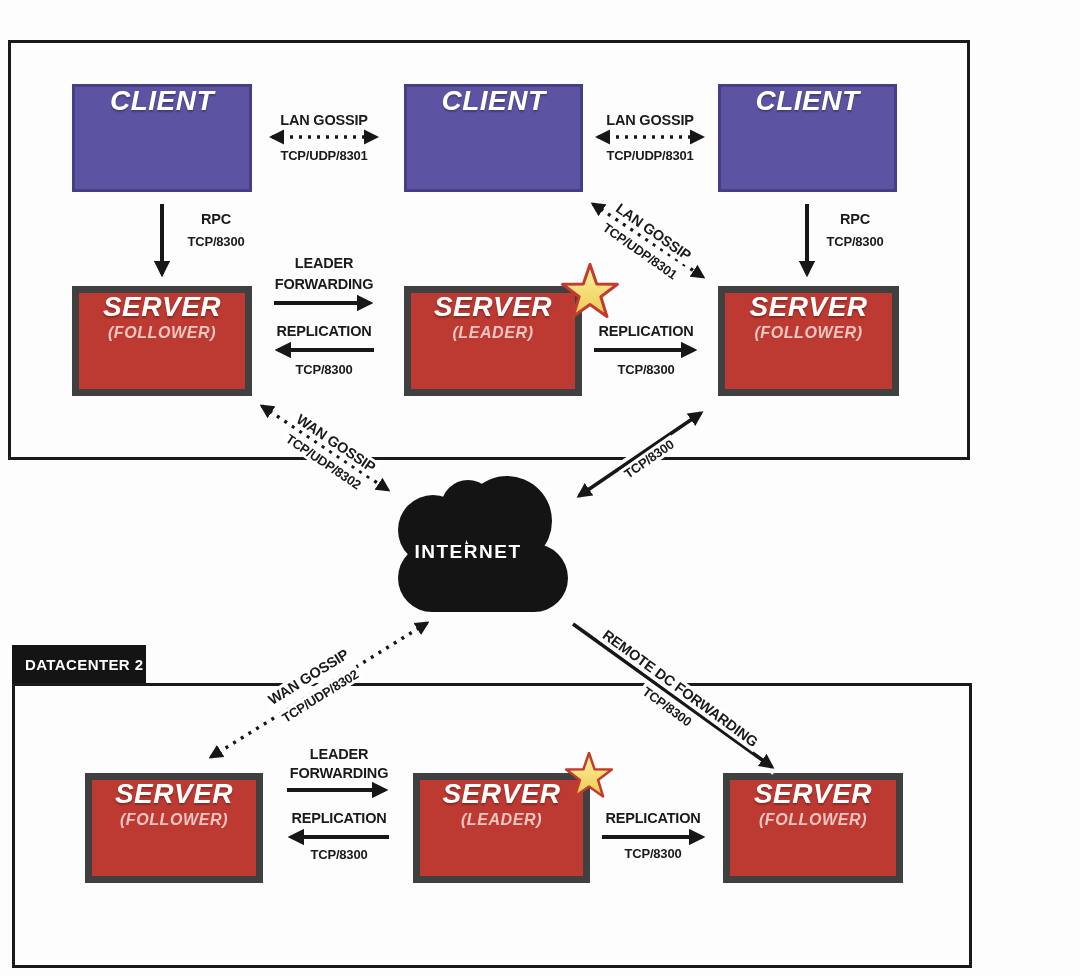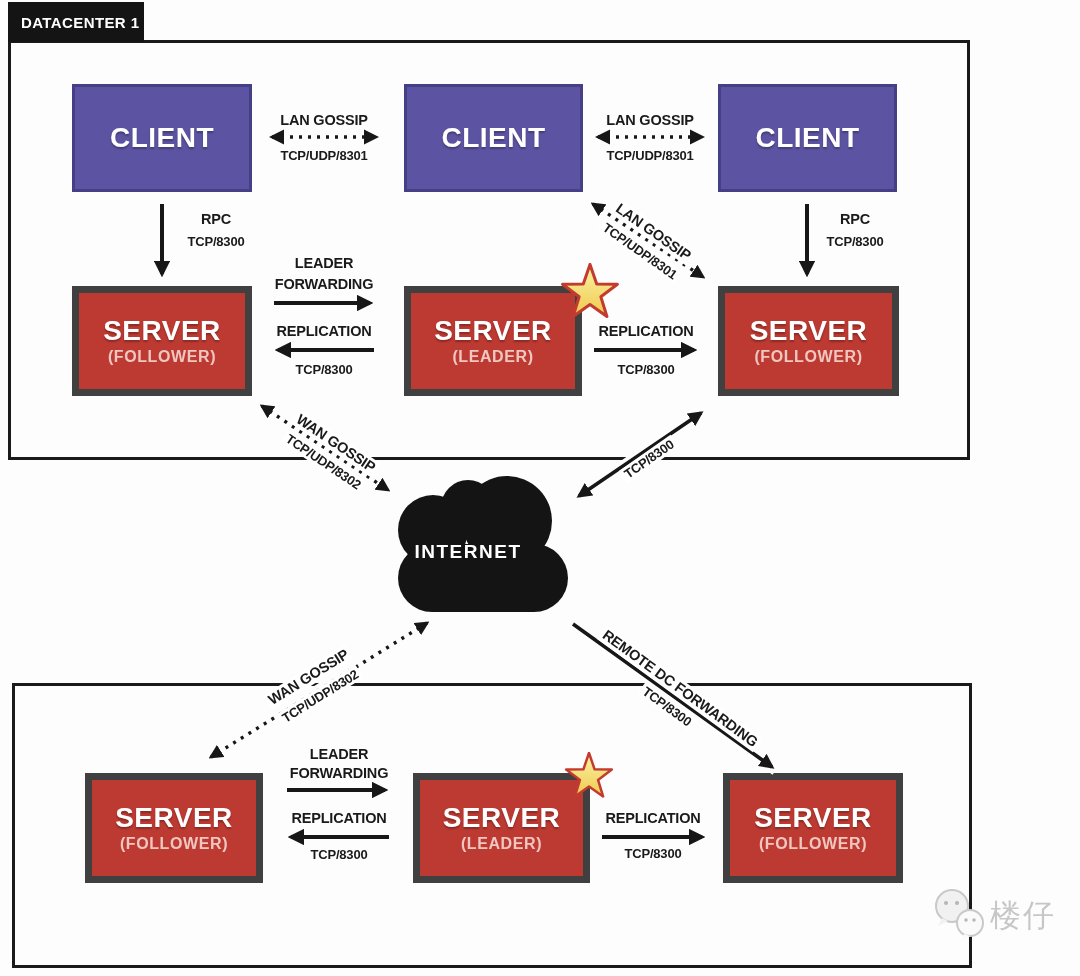--- a/index.html
+++ b/index.html
@@ -3,21 +3,21 @@
 <meta charset="utf-8">
 <style>
   html,body{margin:0;padding:0;background:#fff;}
   #stage{position:relative;width:1080px;height:976px;background:#fdfdfd;overflow:hidden;
          font-family:"Liberation Sans","DejaVu Sans",sans-serif;}
   .dcbox{position:absolute;border:3px solid #1a1a1a;box-sizing:border-box;z-index:1;}
   .dctab{position:absolute;background:#141414;color:#fff;font-weight:700;font-size:15px;
          display:flex;align-items:center;padding-left:13px;box-sizing:border-box;
          letter-spacing:.4px;z-index:2;}
   .node{position:absolute;box-sizing:border-box;display:flex;flex-direction:column;
-        align-items:center;justify-content:center;z-index:2;}
+        align-items:center;z-index:2;font-style:italic;}
   .client{background:#5c54a2;border:3px solid #453f86;}
   .server{background:#bd3a32;border:7px solid #404040;}
   .node-title{color:#fff;font-weight:700;font-size:28px;letter-spacing:.5px;line-height:1;
               text-shadow:0 2px 2px rgba(0,0,0,.28);}
   .node-sub{color:#f0c6c0;font-weight:700;font-size:16px;letter-spacing:.6px;margin-top:4px;line-height:1;}
   svg.overlay{position:absolute;left:0;top:0;z-index:3;pointer-events:none;}
   .lbl{position:absolute;font-weight:700;color:#1a1a1a;white-space:nowrap;line-height:1;
        transform:translate(-50%,-50%);z-index:5;text-align:center;}
   .big{font-size:14.5px;letter-spacing:-.2px;}
   .port{font-size:13px;letter-spacing:-.2px;}
@@ -28,25 +28,25 @@
   #watermark{position:absolute;z-index:7;display:flex;align-items:center;}
   #wm-text{font-family:sans-serif;font-size:31px;color:#c7c7c7;letter-spacing:2px;
            text-shadow:0 1px 0 #fff;}
 </style>
 </head>
 <body>
 
 <div id="stage">
 
   <div class="dcbox" style="left:8px;top:40px;width:962px;height:420px;"></div>
-  <div class="dctab" style="left:8px;top:2px;width:136px;height:40px;">
-    <span>DATACENTER 1</span>
-  </div>
 
   <div class="dcbox" style="left:12px;top:683px;width:960px;height:285px;"></div>
+  <div class="dctab" style="left:12px;top:645px;width:134px;height:38px;">
+    <span>DATACENTER 2</span>
+  </div>
 
   <div class="node client" style="left:72px;top:84px;width:180px;height:108px;">
     <div class="node-title">CLIENT</div>
   </div>
   <div class="node client" style="left:404px;top:84px;width:179px;height:108px;">
     <div class="node-title">CLIENT</div>
   </div>
   <div class="node client" style="left:718px;top:84px;width:179px;height:108px;">
     <div class="node-title">CLIENT</div>
   </div>
@@ -166,31 +166,14 @@
       <stop offset="0" stop-color="#fcf3a6"></stop>
           <stop offset="1" stop-color="#eec94e"></stop>
     </linearGradient>
       </defs>
     <polygon points="50,2 61.2,34.6 95.7,35.2 68.1,55.9 78.2,88.8 50,69 21.8,88.8 31.9,55.9 4.3,35.2 38.8,34.6" fill="url(#sg)" stroke="#c23b2e" stroke-width="5" stroke-linejoin="round"></polygon>
   </svg>
   <svg class="star" style="left:564px;top:752px;" width="50" height="48" viewBox="0 0 100 96">
     <polygon points="50,2 61.2,34.6 95.7,35.2 68.1,55.9 78.2,88.8 50,69 21.8,88.8 31.9,55.9 4.3,35.2 38.8,34.6" fill="url(#sg)" stroke="#c23b2e" stroke-width="5" stroke-linejoin="round"></polygon>
   </svg>
 
-  <div id="watermark" style="left:928px;top:885px;">
-    <svg width="62" height="62" viewBox="0 0 62 62">
-      <g stroke="#c9c9c9" stroke-width="2">
-        <circle cx="24" cy="21" r="16" fill="#f1f1f1"></circle>
-        <path d="M14 33 L10 41 L20 36 Z" fill="#f1f1f1" stroke="none"></path>
-        <circle cx="42" cy="38" r="13" fill="#fafafa"></circle>
-        <path d="M36 49 L34 56 L42 51 Z" fill="#fafafa" stroke="none"></path>
-      </g>
-      <g fill="#b5b5b5">
-        <circle cx="18" cy="18" r="2"></circle>
-          <circle cx="29" cy="18" r="2"></circle>
-        <circle cx="38" cy="35" r="1.7"></circle>
-          <circle cx="46" cy="35" r="1.7"></circle>
-      </g>
-    </svg>
-    <span id="wm-text">楼仔</span>
-  </div>
 
 </div>
 
 </body></html>

